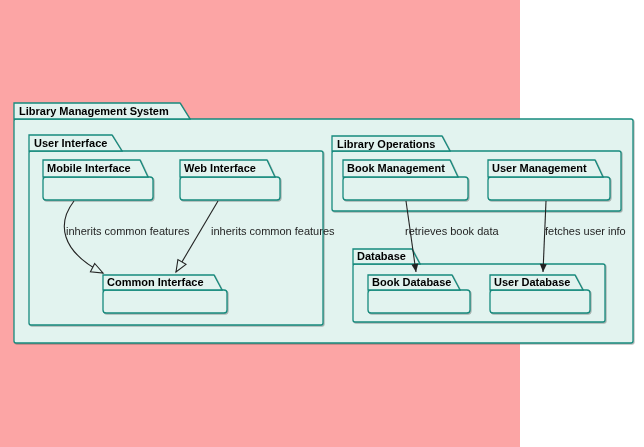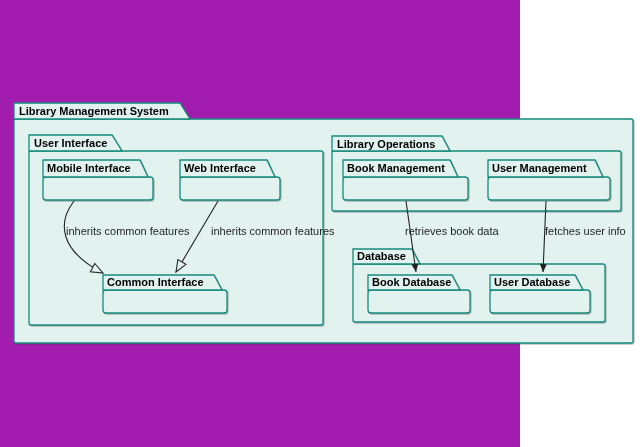--- a/index.html
+++ b/index.html
@@ -8,21 +8,21 @@
     background: #ffffff;
     width: 644px;
     height: 447px;
     overflow: hidden;
     font-family: "Liberation Sans", sans-serif;
   }
   #canvas {
     position: relative;
     width: 520px;
     height: 447px;
-    background: #a21caf;
+    background: #fca5a5;
   }
   svg { display: block; }
   .pkg { filter: drop-shadow(1px 1.2px 0.5px rgba(60,60,60,0.35)); }
   .pkg-body, .pkg-tab {
     fill: #e2f3ef;
     stroke: #168a7d;
     stroke-width: 1.3;
   }
   .pkg-title {
     font-family: "Liberation Sans", sans-serif;

